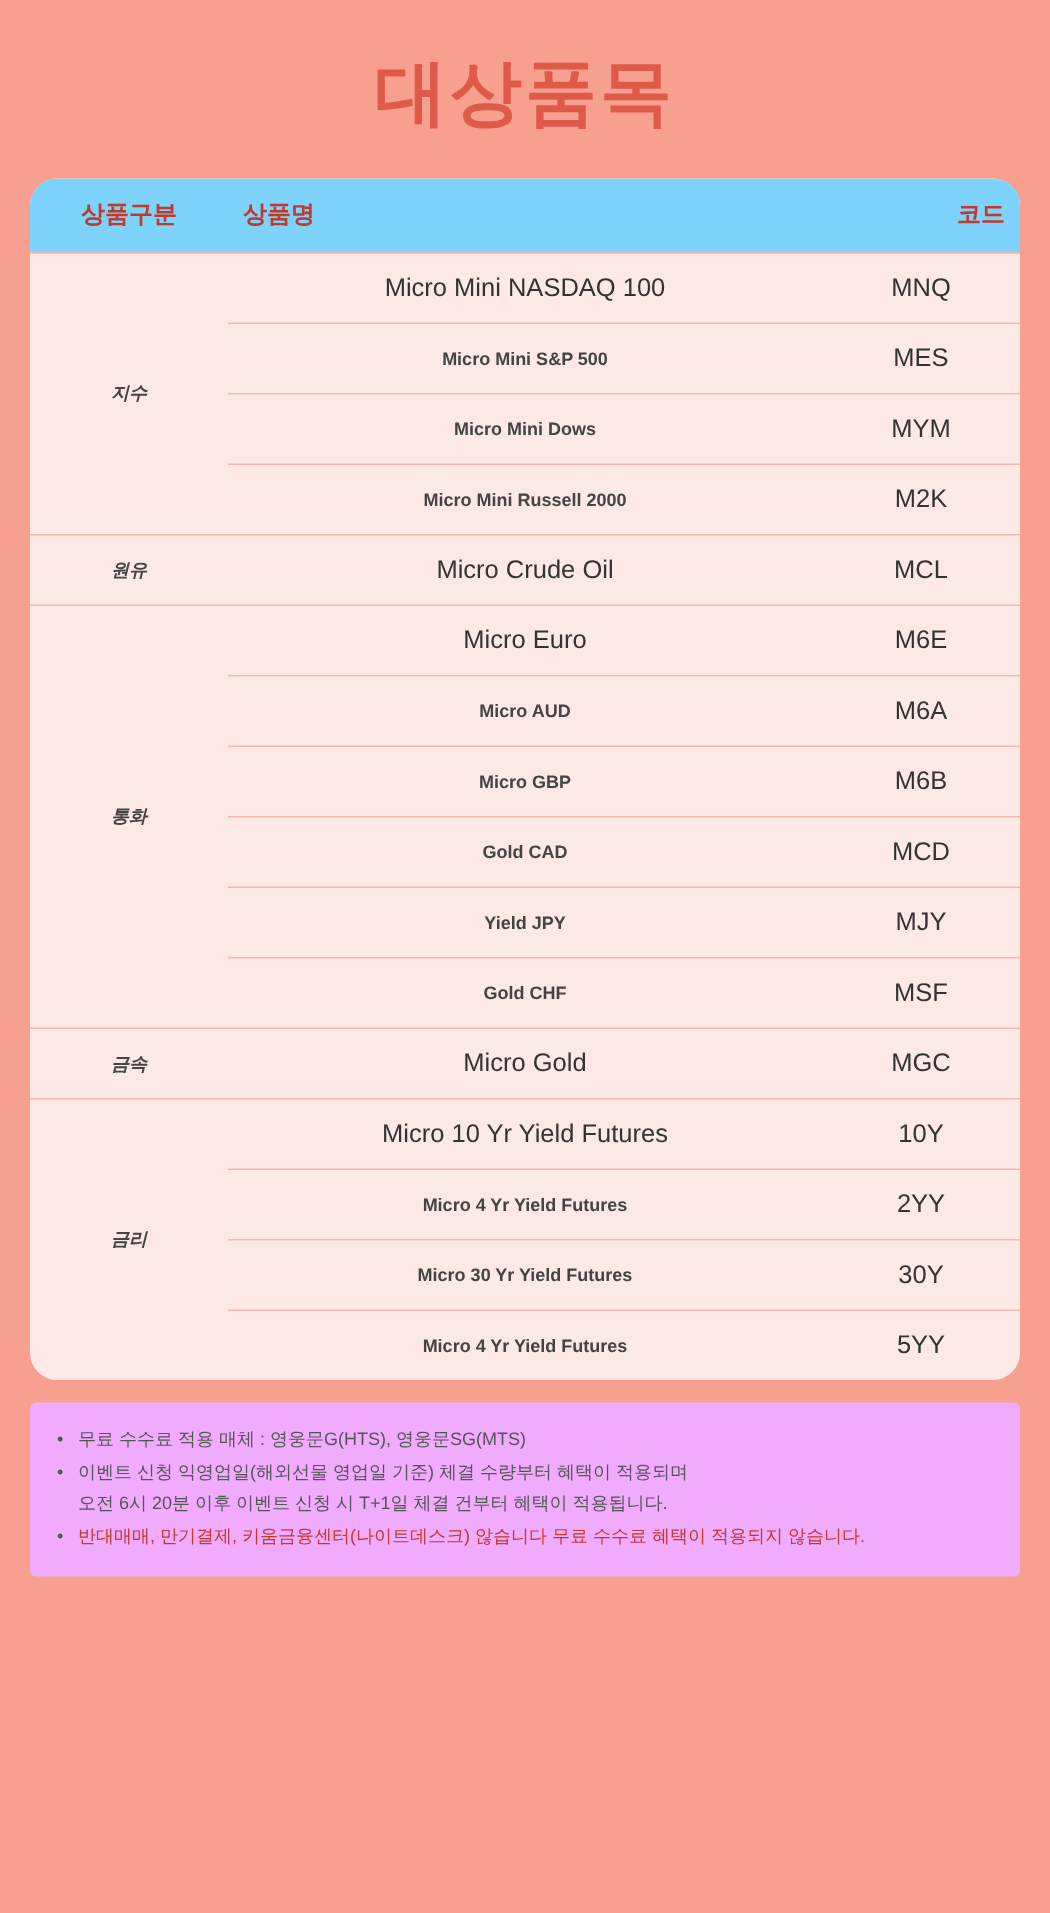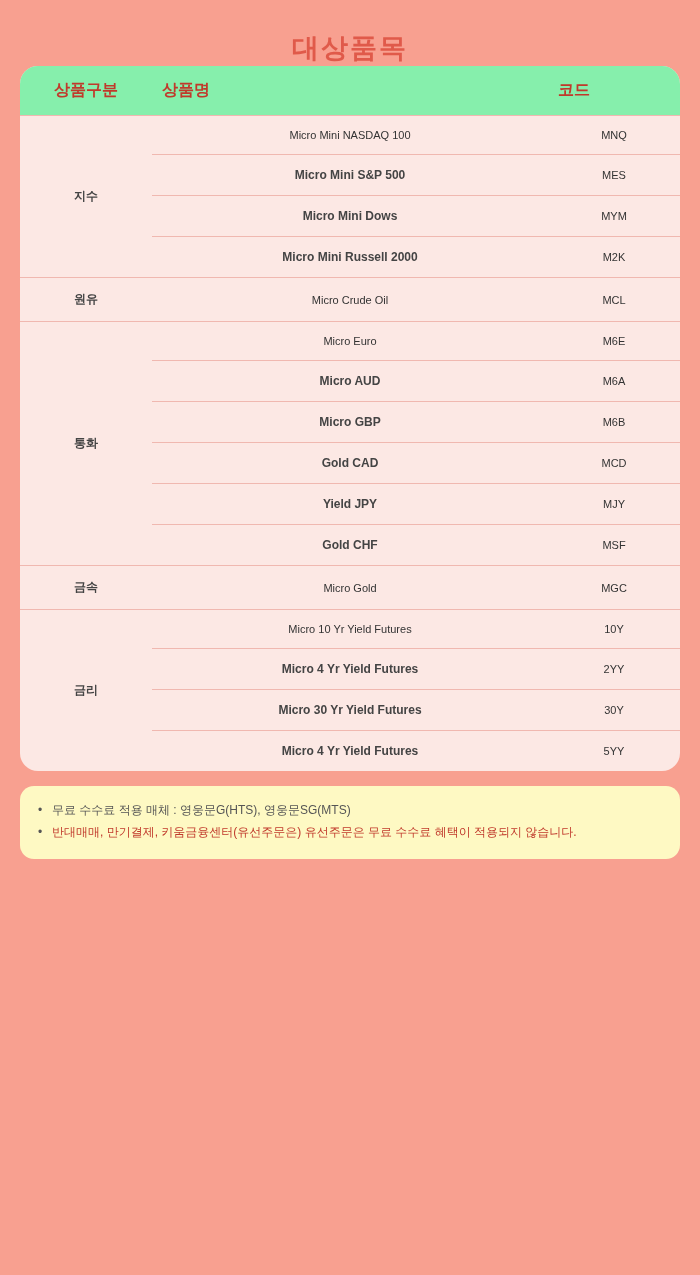--- a/index.html
+++ b/index.html
@@ -7,75 +7,76 @@
       width: 700px;
       min-height: 1275px;
       background-color: #f8a090;
       font-family: 'Apple SD Gothic Neo', 'Malgun Gothic', sans-serif;
       display: flex;
       flex-direction: column;
       align-items: center;
       padding: 30px 20px 20px;
     }
     .page-title {
-      font-size: 27px;
+      font-size: 48px;
       font-weight: 900;
       color: #e05a4a;
+      margin-bottom: 25px;
       letter-spacing: 2px;
     }
     .card {
       background: #fce8e4;
       border-radius: 18px;
       width: 100%;
       overflow: hidden;
       margin-bottom: 15px;
     }
     table {
       width: 100%;
       border-collapse: collapse;
     }
     thead tr {
-      background: #86efac;
+      background: #7dd3fc;
     }
     thead th {
       padding: 14px 10px;
       font-size: 16px;
       font-weight: 700;
       color: #c0392b;
     }
     thead th:first-child { width: 20%; text-align: center; }
     thead th:nth-child(2) { width: 60%; text-align: left; }
-    thead th:last-child { width: 20%; text-align: left; }
+    thead th:last-child { width: 20%; text-align: right; }
 
     tbody tr {
       border-top: 1px solid #f0b8b0;
     }
     tbody td {
       padding: 13px 10px;
-      font-size: 11px;
+      font-size: 17px;
       color: #333;
       text-align: center;
     }
     tbody td:first-child {
       font-weight: 700;
       color: #444;
       font-size: 12px;
     }
     tbody td:nth-child(2) {
       text-align: center;
     }
     tbody td:last-child {
       font-weight: 400;
       color: #333;
     }
 
     .footnotes {
       width: 100%;
-      background: #fef9c3;
-      border-radius: 14px;
+      background: #f0abfc;
+      border-radius: 4px;
       padding: 14px 18px;
       font-size: 12px;
       color: #555;
       line-height: 1.7;
     }
     .footnotes p {
       position: relative;
       padding-left: 14px;
       margin-bottom: 2px;
     }
@@ -86,20 +87,21 @@
       color: #555;
     }
     .footnotes p.warning {
       color: #c0392b;
       font-weight: 500;
     }
 
     
     .category-cell {
       vertical-align: middle;
+      font-style: italic;
     }
   </style>
 </head>
 <body>
 
 <h1 class="page-title">대상품목</h1>
 
 <div class="card">
   <table>
     <thead>
@@ -178,14 +180,16 @@
         <tr>
           <td>Micro 4 Yr Yield Futures</td>
           <td>5YY</td>
         </tr>
       </tbody>
   </table>
 </div>
 
 <div class="footnotes" id="footnotes-container">
 <p style="white-space: pre-line;">무료 수수료 적용 매체 : 영웅문G(HTS), 영웅문SG(MTS)</p>
-    <p class="warning" style="white-space: pre-line;">반대매매, 만기결제, 키움금융센터(유선주문은) 유선주문은 무료 수수료 혜택이 적용되지 않습니다.</p>
+    <p style="white-space: pre-line;">이벤트 신청 익영업일(해외선물 영업일 기준) 체결 수량부터 혜택이 적용되며
+오전 6시 20분 이후 이벤트 신청 시 T+1일 체결 건부터 혜택이 적용됩니다.</p>
+    <p class="warning" style="white-space: pre-line;">반대매매, 만기결제, 키움금융센터(나이트데스크) 않습니다 무료 수수료 혜택이 적용되지 않습니다.</p>
   </div>
 
 </body></html>

